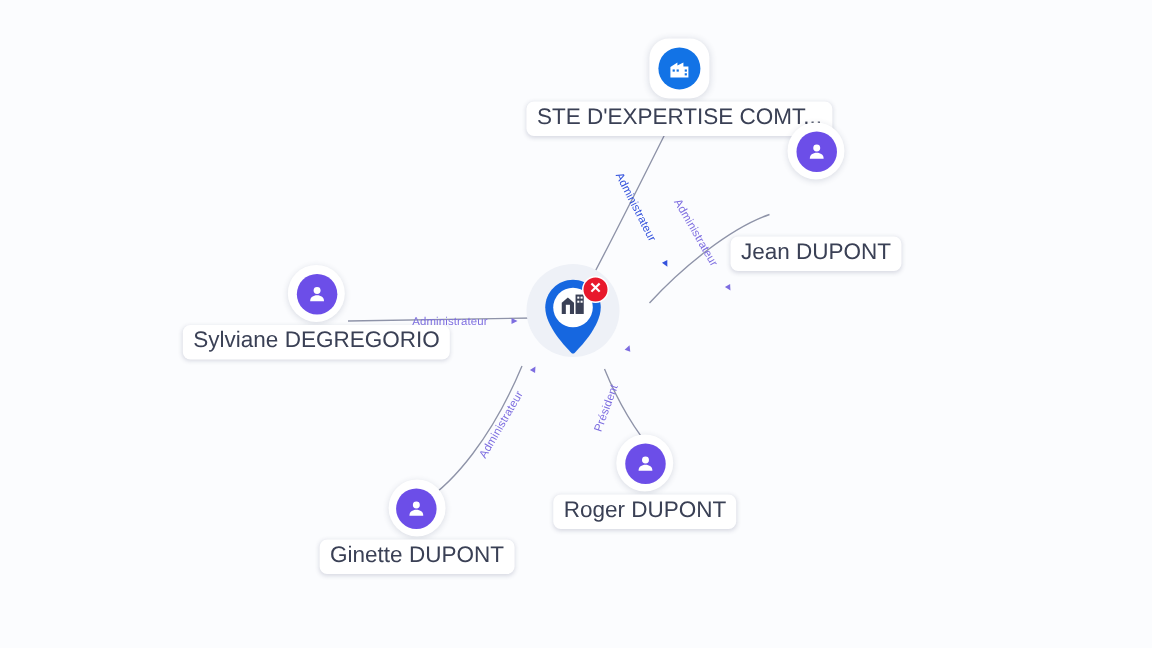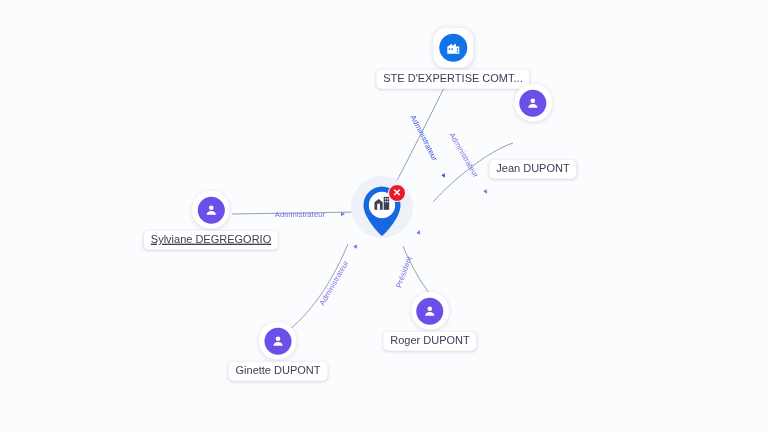--- a/index.html
+++ b/index.html
@@ -113,21 +113,21 @@
     font-weight: bold;
   }
   
   .node-label {
     margin-top: 2px;
     padding: 3px 7px 4px 7px;
     border-radius: 5px;
     background: #ffffff;
     box-shadow: 0 1px 3px rgba(40,50,90,0.17);
     color: #3a4055;
-    font-size: 11px;
+    font-size: 15px;
     line-height: 1.05;
     white-space: nowrap;
   }
   .node-label.primary {
     background: #1667e0;
     color: #ffffff;
     border-radius: 4px;
     font-size: 11px;
     padding: 4px 8px 5px 8px;
     box-shadow: 0 1px 4px rgba(22,80,170,0.35);
@@ -209,32 +209,32 @@
               <path d="M3 21V10.5L10 6v3l6-3v4h5v11z"></path>
               <rect x="5.2" y="13" width="2.2" height="2.2" fill="#1273e6"></rect>
               <rect x="9.2" y="13" width="2.2" height="2.2" fill="#1273e6"></rect>
               <rect x="17.3" y="13" width="2.2" height="2.2" fill="#1273e6"></rect>
               <rect x="17.3" y="16.8" width="2.2" height="2.2" fill="#1273e6"></rect>
             </svg>
           </div>
         </div>
         <div class="node-label">STE D'EXPERTISE COMT...</div>
       </div>
-      <div class="node" style="left: 533px; top: 131px; gap: 36px;">
+      <div class="node" style="left: 544px; top: 131px; gap: 36px;">
         <div class="person-glyph">
           <div class="inner">
             <svg width="15" height="15" viewBox="0 0 24 24" fill="#ffffff">
               <circle cx="12" cy="8" r="3.7"></circle>
               <path d="M4.6 19.4c0-3.9 3.3-6.2 7.4-6.2s7.4 2.3 7.4 6.2z"></path>
             </svg>
           </div>
         </div>
         <div class="node-label">Jean DUPONT</div>
       </div>
-      <div class="node" style="left: 211px; top: 220px; text-decoration: underline;">
+      <div class="node" style="left: 211px; top: 208px;">
         <div class="person-glyph">
           <div class="inner">
             <svg width="15" height="15" viewBox="0 0 24 24" fill="#ffffff">
               <circle cx="12" cy="8" r="3.7"></circle>
               <path d="M4.6 19.4c0-3.9 3.3-6.2 7.4-6.2s7.4 2.3 7.4 6.2z"></path>
             </svg>
           </div>
         </div>
         <div class="node-label">Sylviane DEGREGORIO</div>
       </div>

